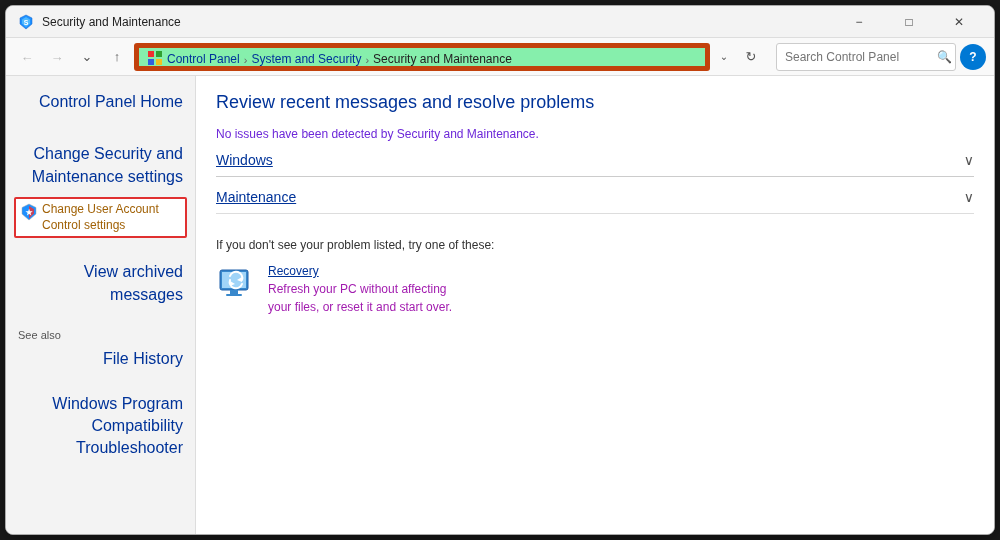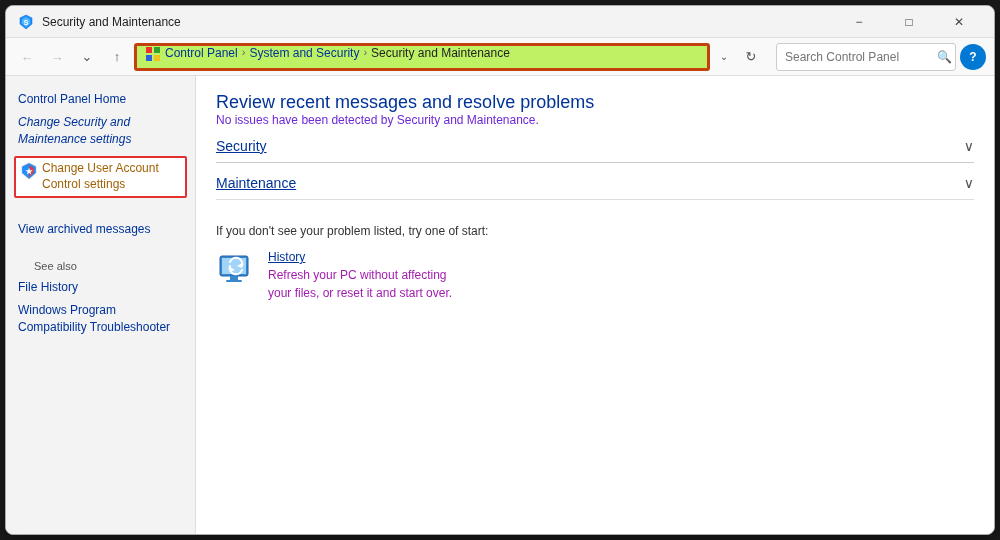--- a/index.html
+++ b/index.html
@@ -84,25 +84,25 @@
       display: flex;
       align-items: center;
       justify-content: center;
       color: #555;
       font-size: 13px;
     }
     .nav-btn.disabled { color: #bbb; cursor: default; }
     .breadcrumb-bar {
       flex: 1;
       height: 28px;
-      background: #bef264;
-      border: 3px solid #c2410c;
+      background: #86efac;
+      border: 5px solid #c2410c;
       border-radius: 3px;
       display: flex;
-      align-items: flex-start;
+      align-items: flex-end;
       padding: 0 8px;
       gap: 4px;
     }
     .breadcrumb-sep {
       color: #666;
       font-size: 11px;
     }
     .breadcrumb-item {
       color: #003399;
       font-size: 12px;
@@ -188,24 +188,25 @@
       background: #f3f3f3;
       border-right: 1px solid #ddd;
       padding: 12px 8px;
       overflow-y: auto;
       flex-shrink: 0;
     }
     .sidebar-link {
       display: block;
       color: #003399;
       text-decoration: none;
-      font-size: 12px;
+      font-size: 16px;
       padding: 3px 4px;
       cursor: pointer;
       line-height: 1.4;
+      text-align: right;
     }
     .sidebar-link-highlight {
       display: flex;
       align-items: flex-start;
       border: 2px solid #e03030;
       border-radius: 2px;
       padding: 3px 4px;
       margin: 4px 0;
       background: white;
       cursor: pointer;
@@ -213,21 +214,21 @@
     .uac-icon {
       width: 18px;
       height: 18px;
       margin-right: 4px;
       flex-shrink: 0;
       margin-top: 1px;
     }
     .sidebar-section-title {
       font-size: 11px;
       color: #555;
-      margin: 16px 4px 4px 20px;
+      margin: 16px 4px 4px 4px;
       font-weight: normal;
     }
 
     
     .content {
       flex: 1;
       background: white;
       padding: 16px 20px;
       overflow-y: auto;
       position: relative;
@@ -249,21 +250,21 @@
       font-family: Arial, sans-serif;
       transform: rotate(-15deg);
     }
 
     .content > * { position: relative; z-index: 1; }
 
     .page-title {
       font-size: 18px;
       color: #003399;
       font-weight: normal;
-      margin-bottom: 0;
+      margin-bottom: 14px;
     }
     .subtitle {
       font-size: 12px;
       color: #6d28d9;
       margin-bottom: 3px;
     }
     .section-header {
       display: flex;
       align-items: center;
       justify-content: space-between;
@@ -374,21 +375,21 @@
       <button class="search-icon-btn">🔍</button>
     </div>
 
     <button class="help-btn">?</button>
   </div>
 
   <div class="main-content">
 
     <div class="sidebar">
       <a class="sidebar-link">Control Panel Home</a>
-      <a class="sidebar-link" style="margin-top:0;font-style:italic;">Change Security and Maintenance settings</a>
+      <a class="sidebar-link" style="margin-top:24px;">Change Security and Maintenance settings</a>
 
       <div class="sidebar-link-highlight" style="margin-top:6px;">
 
         <svg class="uac-icon" viewBox="0 0 18 18">
           <polygon points="9,1 16,4.5 16,11 9,17 2,11 2,4.5" fill="#1e90ff"></polygon>
           <polygon points="9,3 14,6 14,10.5 9,15.5 4,10.5 4,6" fill="none"></polygon>
 
           <path d="M9,3 L14,6 L14,10.5 L9,15.5 Z" fill="#f03030" opacity="0.8"></path>
           <path d="M9,3 L4,6 L4,10.5 L9,15.5 Z" fill="#1e90ff" opacity="0.8"></path>
           <polygon points="9,1 16,4.5 16,11 9,17 2,11 2,4.5" fill="none" stroke="#aaa" stroke-width="0.5"></polygon>
@@ -396,63 +397,63 @@
           <text x="9" y="12" text-anchor="middle" font-size="8" fill="white" font-weight="bold">★</text>
         </svg>
         <span style="font-size:12px;color:#a16207;line-height:1.3;">Change User Account Control settings</span>
       </div>
 
       <a class="sidebar-link" style="margin-top:20px;">View archived messages</a>
 
       <div class="bottom-sidebar-section">
         <div class="sidebar-section-title">See also</div>
         <a class="sidebar-link">File History</a>
-        <a class="sidebar-link" style="margin-top:0;">Windows Program Compatibility Troubleshooter</a>
+        <a class="sidebar-link" style="margin-top:16px;">Windows Program Compatibility Troubleshooter</a>
       </div>
     </div>
 
     <div class="content">
 
       <div class="watermark">
         <span class="watermark-text" style="top:10px; left:30px;">winaero.com</span>
         <span class="watermark-text" style="top:10px; left:260px;">winaero.com</span>
         <span class="watermark-text" style="top:10px; left:490px;">winaero.com</span>
 
       </div>
 
       <h1 class="page-title">Review recent messages and resolve problems</h1>
       <p class="subtitle">No issues have been detected by Security and Maintenance.</p>
 
       <div class="section-header">
-        <span class="section-header-title">Security</span>
+        <span class="section-header-title">Windows</span>
         <span class="section-chevron">∨</span>
       </div>
 
       <div class="maintenance-header" style="margin-top:4px;">
         <span class="maintenance-title">Maintenance</span>
         <span class="section-chevron">∨</span>
       </div>
 
-      <p class="try-section" style="margin-top:24px;">If you don't see your problem listed, try one of start:</p>
+      <p class="try-section" style="margin-top:24px;">If you don't see your problem listed, try one of these:</p>
 
       <div class="recovery-row">
 
         <svg class="recovery-icon" viewBox="0 0 40 40">
           <rect x="4" y="6" width="28" height="20" rx="2" fill="#3888cc" stroke="#2060aa" stroke-width="1"></rect>
           <rect x="6" y="8" width="24" height="16" fill="#a0d4f8"></rect>
 
           <path d="M14,12 A6,6 0 0,1 26,16" stroke="white" stroke-width="2" fill="none" stroke-linecap="round"></path>
           <polygon points="26,13 26,18 21,16" fill="white"></polygon>
           <path d="M26,20 A6,6 0 0,1 14,16" stroke="white" stroke-width="2" fill="none" stroke-linecap="round"></path>
           <polygon points="14,22 14,17 19,20" fill="white"></polygon>
 
           <rect x="14" y="26" width="8" height="4" fill="#3888cc"></rect>
           <rect x="10" y="30" width="16" height="2" rx="1" fill="#3888cc"></rect>
         </svg>
         <div class="recovery-text">
-          <a class="recovery-link">History</a>
+          <a class="recovery-link">Recovery</a>
           <p class="recovery-desc" style="white-space:pre-line;">Refresh your PC without affecting
 your files, or reset it and start over.</p>
         </div>
       </div>
     </div>
   </div>
 </div>
 
 </body></html>

